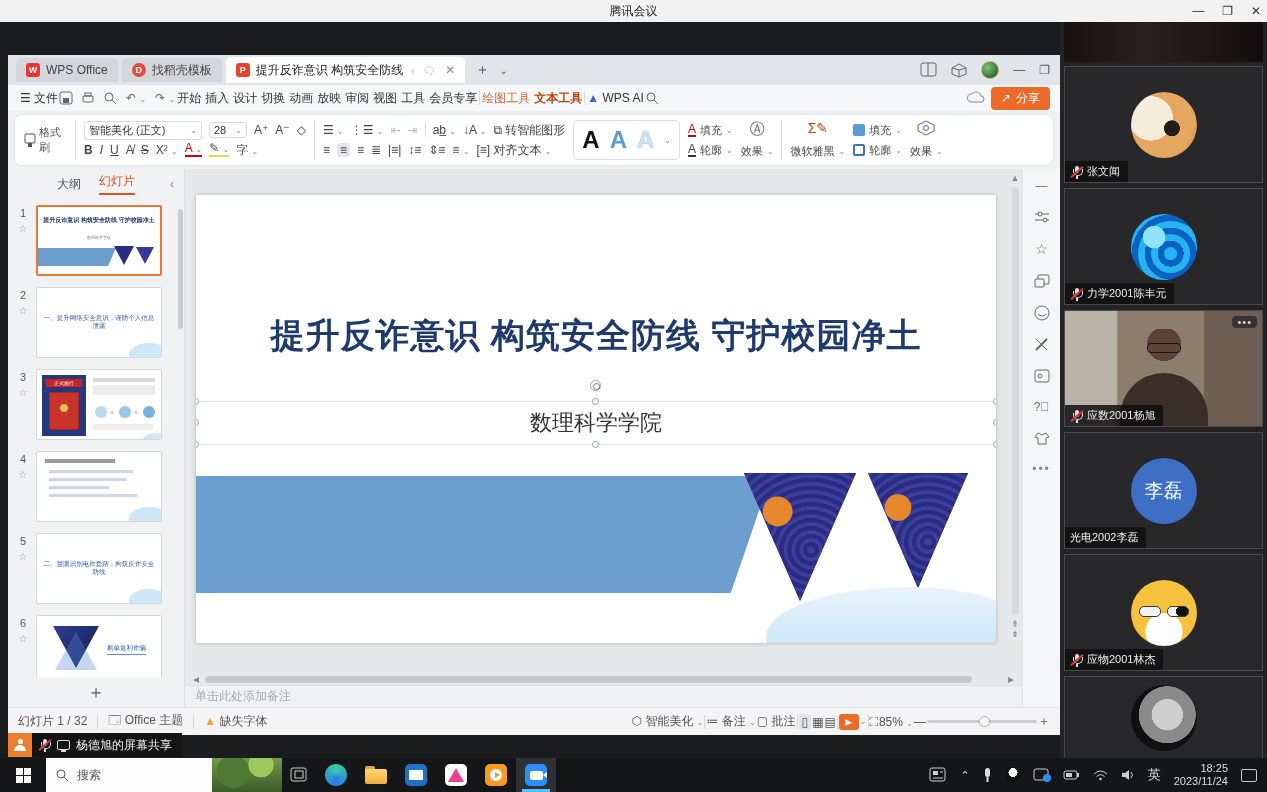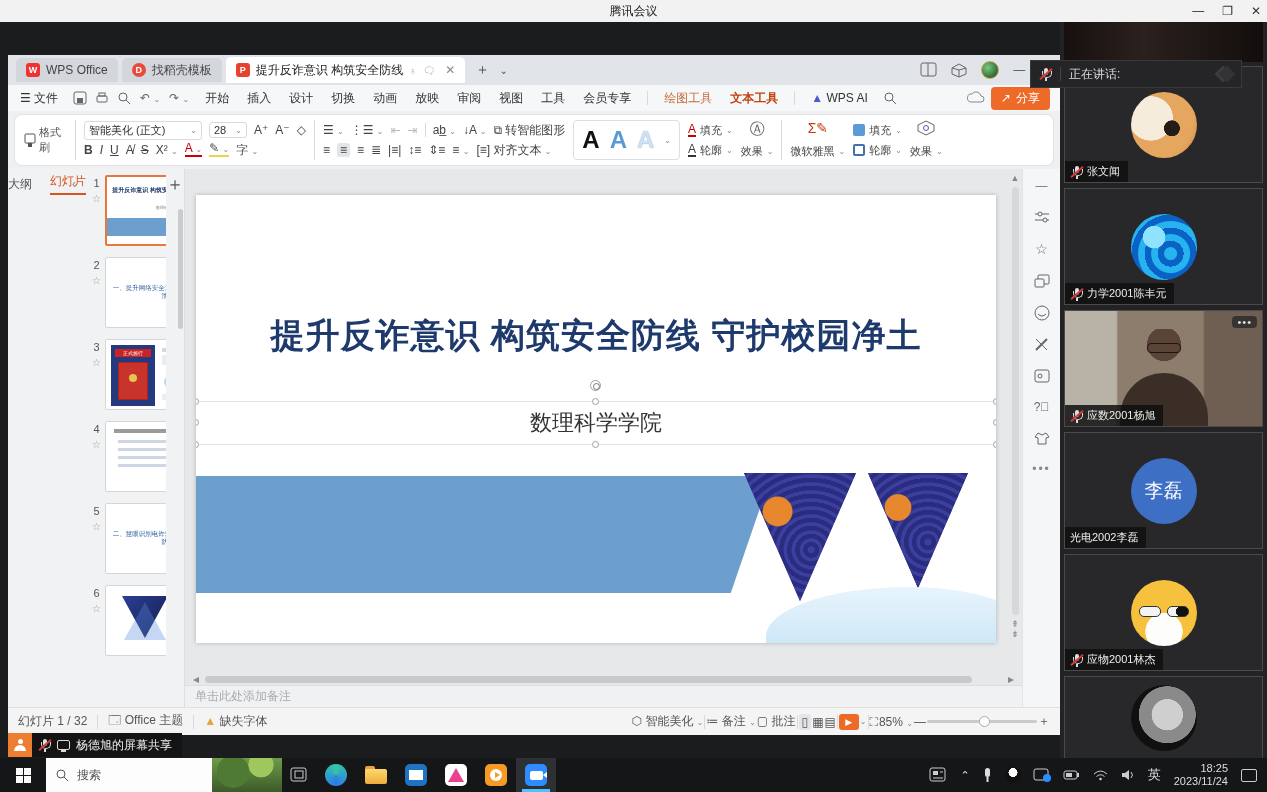--- a/index.html
+++ b/index.html
@@ -16,21 +16,21 @@
   .tabbar { height:30px; background:#e1e4e8; display:flex; align-items:center; padding-left:8px; gap:4px; flex:0 0 auto; }
   .tab { height:24px; display:flex; align-items:center; gap:6px; padding:0 10px; border-radius:5px 5px 0 0; font-size:12px; color:#444; background:#d3d6da; }
   .tab.active { background:#fff; color:#222; height:26px; }
   .tab .ticon { width:14px; height:14px; border-radius:3px; display:flex; align-items:center; justify-content:center; font-size:9px; font-weight:bold; color:#fff; flex:0 0 auto; }
   .tab .tclose { color:#888; margin-left:4px; }
   .tab .tmini { color:#9aa; font-size:10px; }
   .tab-add { color:#555; font-size:14px; margin-left:6px; }
   .tabbar-right { margin-left:auto; display:flex; align-items:center; gap:14px; padding-right:10px; color:#555; }
   .avatar-mini { width:18px; height:18px; border-radius:50%; background:radial-gradient(circle at 35% 35%, #7ec97e, #2d6b38 70%, #18321c); border:1px solid #caa94e; }
 
-  .menubar { height:26px; background:#f6f7f8; display:flex; align-items:center; padding:12px 10px; gap:14px; font-size:12px; color:#333; flex:0 0 auto; }
+  .menubar { height:26px; background:#f6f7f8; display:flex; align-items:center; padding:12px 10px; font-size:12px; color:#333; flex:0 0 auto; }
   .menubar .mi { padding:2px 2px; }
   .menubar .qicons { display:flex; gap:9px; align-items:center; color:#666; }
   .m-or { color:#c66a3a; }
   .m-or-b { color:#c2410c; font-weight:bold; }
   .vdiv { width:1px; height:14px; background:#d7d9dc; }
   .sharebtn { margin-left:auto; display:flex; align-items:center; gap:6px; }
   .btn-share { background:#ed6a28; color:#fff; border-radius:4px; padding:3px 10px; display:flex; gap:5px; align-items:center; font-size:12px; }
   .ai-logo { color:#4a5bd0; font-weight:bold; }
 
   .ribbon { height:58px; padding:3px 6px; flex:0 0 auto; }
@@ -47,21 +47,21 @@
   .aaa { border:1px solid #dcdee1; border-radius:4px; display:flex; align-items:center; gap:10px; padding:2px 8px; align-self:center; height:40px; }
   .aaa .a1 { font-weight:bold; font-size:24px; color:#111; }
   .aaa .a2 { font-weight:bold; font-size:24px; color:#5b9bd5; }
   .aaa .a3 { font-weight:bold; font-size:24px; color:#cfe0f2; text-shadow:0 0 1px #5b9bd5; }
   .stackbtn { display:flex; align-items:center; gap:4px; font-size:11px; color:#444; height:18px; }
   .swatch { width:12px; height:12px; border-radius:2px; display:inline-block; }
 
   .wps-main { flex:1 1 auto; display:flex; min-height:0; }
 
   
-  .spanel { width:177px; background:#f1f2f3; border-right:1px solid #dcdee0; display:flex; flex-direction:row; position:relative; }
+  .spanel { width:177px; background:#f1f2f3; border-right:1px solid #dcdee0; display:flex; flex-direction:column; position:relative; }
   .spanel-hd { height:30px; display:flex; align-items:center; justify-content:center; gap:18px; font-size:12px; color:#555; position:relative; flex:0 0 auto; }
   .spanel-hd .on { color:#d9531e; border-bottom:2px solid #d9531e; padding-bottom:3px; }
   .spanel-hd .coll { position:absolute; right:10px; color:#888; }
   .thumbs { flex:1; overflow:hidden; padding:6px 10px 0 6px; }
   .titem { display:flex; gap:4px; margin-bottom:11px; }
   .tgut { width:18px; display:flex; flex-direction:column; align-items:center; gap:4px; font-size:11px; color:#555; padding-top:2px; }
   .tstar { color:#999; font-size:10px; }
   .thumb { width:126px; height:71px; background:#fff; border:1px solid #d4d6d9; border-radius:2px; position:relative; overflow:hidden; flex:0 0 auto; }
   .thumb.sel { border:2px solid #e8773a; }
   .blob { position:absolute; right:-8px; bottom:-8px; width:40px; height:22px; background:#cfe8f8; border-radius:50% 50% 0 0; }
@@ -661,32 +661,20 @@
           </span>
           <span>应物2001林杰</span>
         </div>
     </div>
 
     <div class="tile" style="top:654px; height:82px; border-bottom:none;">
       <div class="av av-sketch"></div>
     </div>
   </div>
 
-  <div class="speakbar">
-    <span class="mic off">
-        <i></i>
-        <u></u>
-      </span>
-    <span style="width:1px; height:14px; background:#444;"></span>
-    <span>正在讲话:</span>
-    <span style="margin-left:auto; display:flex;">
-        <span class="dia"></span>
-        <span class="dia dia2"></span>
-      </span>
-  </div>
 
   <div class="sharechip">
     <span class="pbox">
         <span class="pglyph"></span>
       </span>
     <span class="bar">
       <span class="mic off">
           <i></i>
           <u></u>
         </span>

